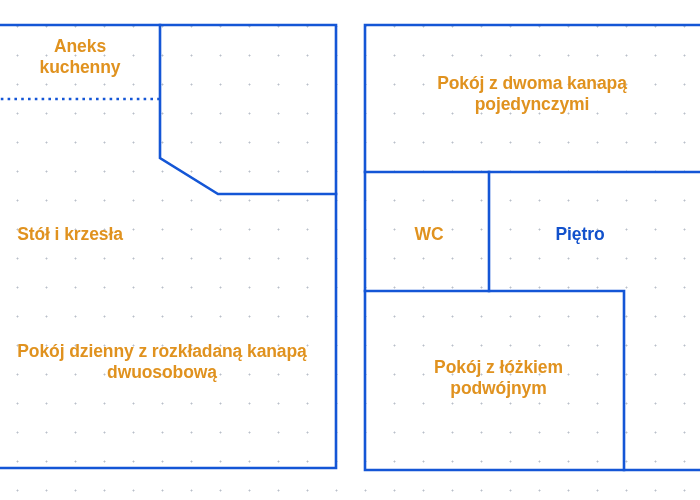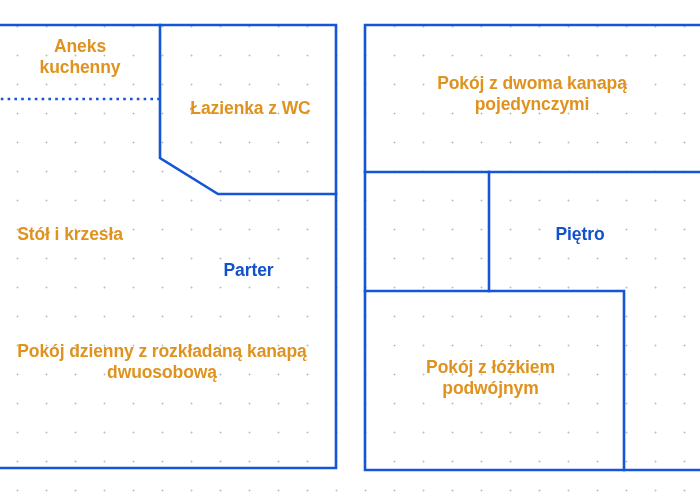--- a/index.html
+++ b/index.html
@@ -68,31 +68,30 @@
       <path d="M 706 25 L 365 25 L 365 470 L 706 470"></path>
       <path d="M 365 172 L 706 172"></path>
       <path d="M 489 172 L 489 291"></path>
       <path d="M 365 291 L 624 291 L 624 470"></path>
     </g>
   </svg>
 
   <div class="room-label label-room" style="left: 0px; top: 36px; width: 160px;">Aneks
 kuchenny</div>
 
-  <div class="room-label label-room" style="left: 163px; top: 98px; width: 175px;">Łazienka z WC</div>
 
   <div class="room-label label-room" style="left: -10px; top: 224px; width: 160px;">Stół i krzesła</div>
 
-  <div class="room-label label-floor" style="left: 176px; top: 260px; width: 145px;">Parter</div>
 
   <div class="room-label label-room" style="left: -14px; top: 341px; width: 352px;">Pokój dzienny z rozkładaną kanapą
 dwuosobową</div>
 
   <div class="room-label label-room" style="left: 372px; top: 73px; width: 320px;">Pokój z dwoma kanapą
 pojedynczymi</div>
 
+  <div class="room-label label-room" style="left: 371px; top: 224px; width: 116px;">WC</div>
 
   <div class="room-label label-floor" style="left: 500px; top: 224px; width: 160px;">Piętro</div>
 
-  <div class="room-label label-room" style="left: 355px; top: 357px; width: 255px; padding-left: 8px;">Pokój z łóżkiem
+  <div class="room-label label-room" style="left: 363px; top: 357px; width: 255px; padding-left: 8px;">Pokój z łóżkiem
 podwójnym</div>
 
 </div>
 
 </body></html>

